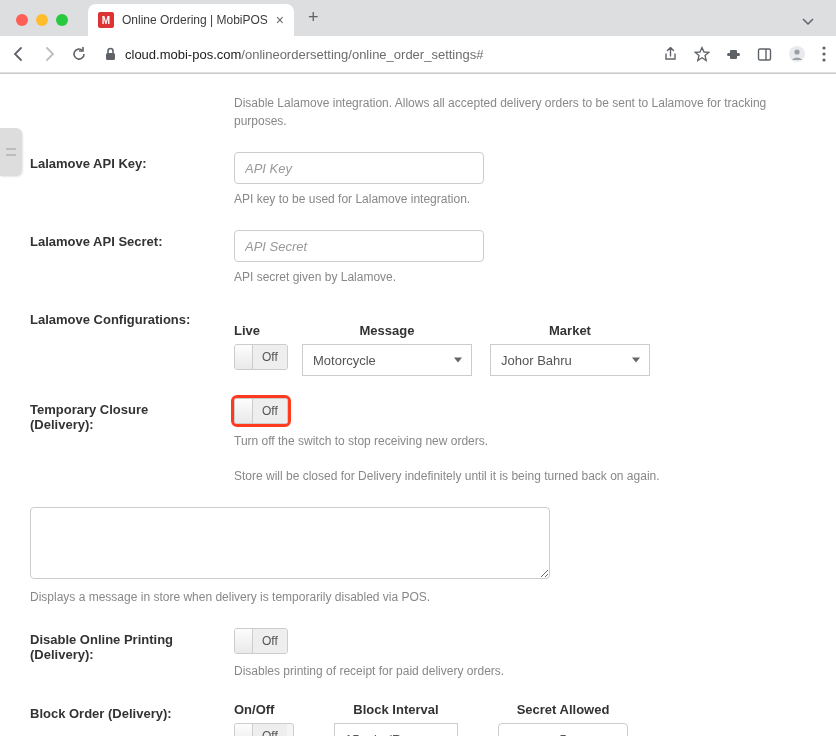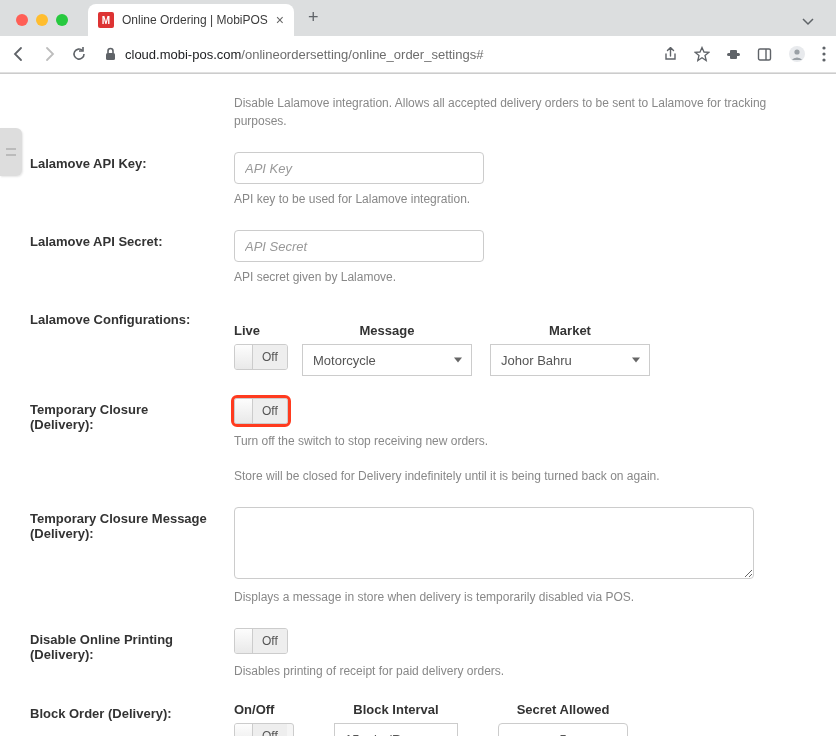--- a/index.html
+++ b/index.html
@@ -403,21 +403,20 @@
       <div class="toggle highlight">
         <div class="knob"></div>
         <div class="state">Off</div>
       </div>
       <div class="helper">Turn off the switch to stop receiving new orders.</div>
       <div class="helper" style="margin-top:17px">Store will be closed for Delivery indefinitely until it is being turned back on again.</div>
     </div>
   </div>
 
   <div class="row">
-    <div class="label">Temporary Closure Message (Delivery):</div>
     <div class="field">
       <textarea class="textarea" style=""></textarea>
       <div class="helper">Displays a message in store when delivery is temporarily disabled via POS.</div>
     </div>
   </div>
 
   <div class="row">
     <div class="label">Disable Online Printing (Delivery):</div>
     <div class="field">
       <div class="toggle">

